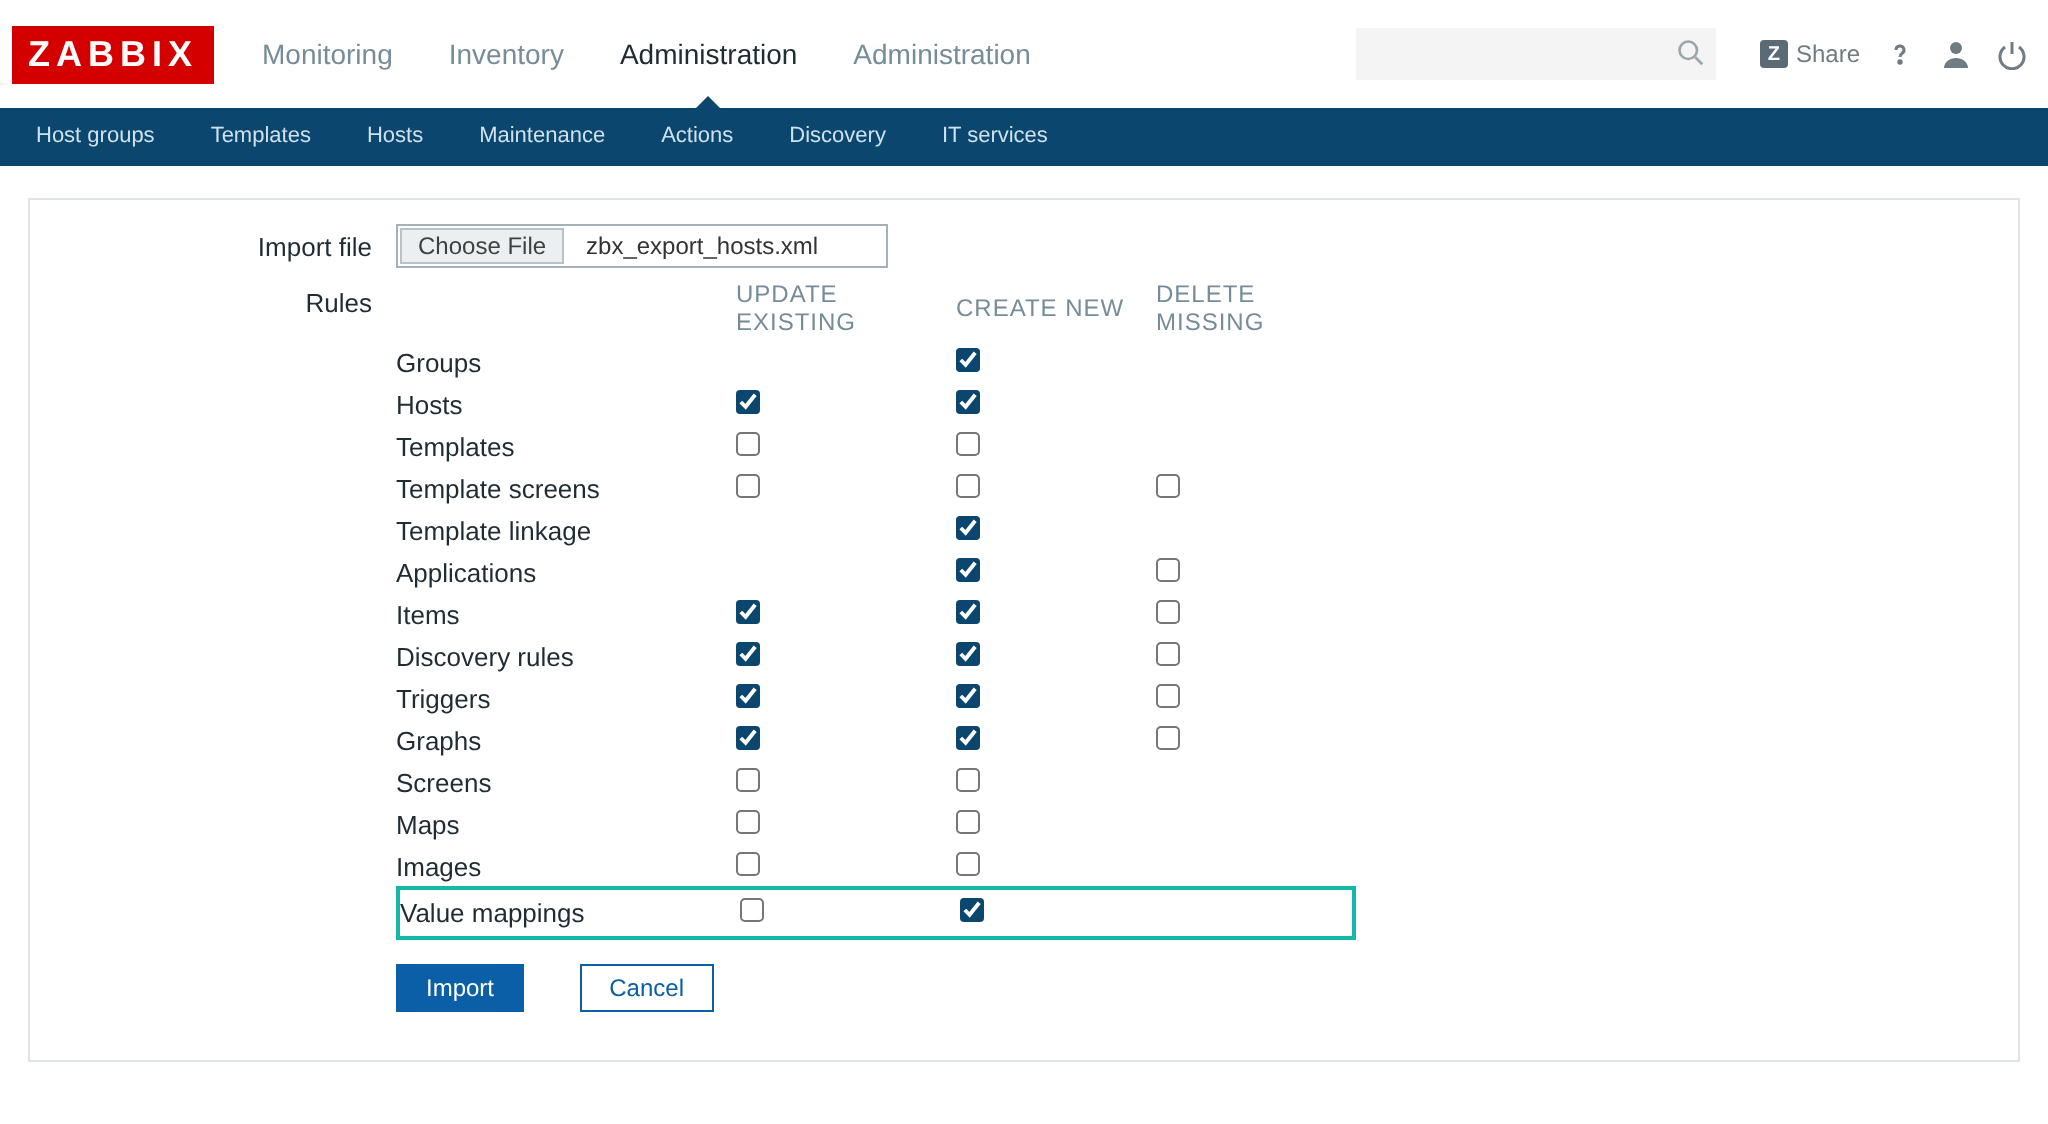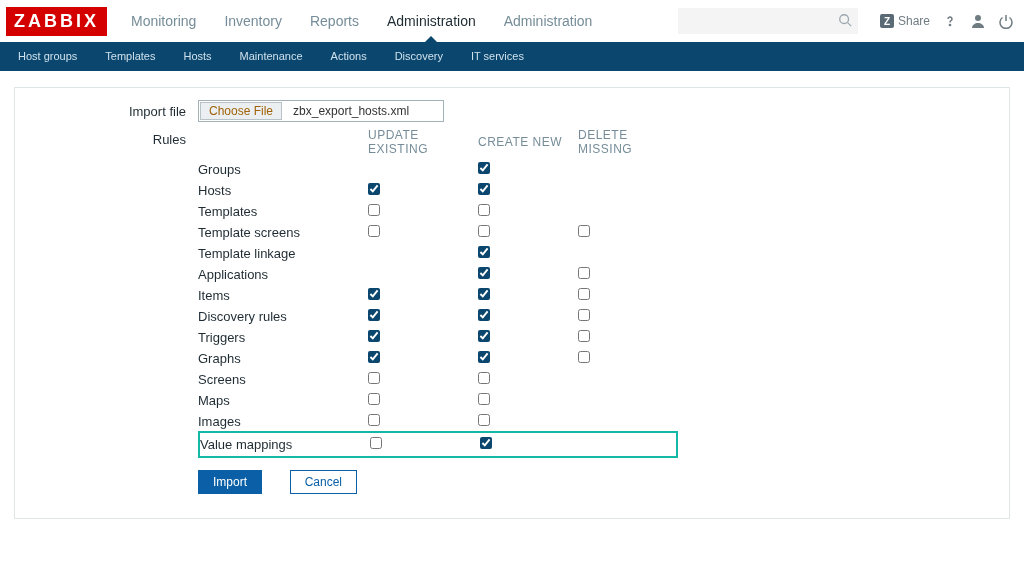--- a/index.html
+++ b/index.html
@@ -5,21 +5,21 @@
 * { box-sizing: border-box; margin: 0; padding: 0; }
 body {
   font-family: Arial, Helvetica, sans-serif;
   font-size: 13px;
   color: #1f2c33;
   background: #ffffff;
   width: 1024px;
   overflow: hidden;
 }
 .topbar {
-  height: 42px;
+  height: 54px;
   display: flex;
   align-items: center;
   padding: 0 10px 0 0;
   background: #fff;
 }
 .logo {
   background: #d40000;
   color: #fff;
   font-weight: bold;
   letter-spacing: 3px;
@@ -135,21 +135,21 @@
   height: 22px;
   align-items: stretch;
 }
 .file-btn {
   background: #ebeff1;
   border: 1px solid #b8c2c7;
   margin: 1px;
   font-size: 12px;
   padding: 0 8px;
   cursor: pointer;
-  color: #a16207;
+  color: #404040;
 }
 .file-name {
   padding: 0 10px;
   display: flex;
   align-items: center;
   font-size: 12px;
   color: #333;
   min-width: 160px;
 }
 
@@ -203,21 +203,20 @@
 svg { display: block; }
 </style>
 </head>
 <body>
 
 <div class="topbar">
   <div class="logo">ZABBIX</div>
   <div class="mainnav" id="mainnav">
       <div class="mainnav-item">Monitoring</div>
       <div class="mainnav-item">Inventory</div>
-      <div class="mainnav-item">Reports</div>
       <div class="mainnav-item active">Administration</div>
       <div class="mainnav-item">Administration</div>
     </div>
   <div class="spacer"></div>
   <div class="search-wrap">
     <input class="search" style="">
     <span class="search-icon">
       <svg viewBox="0 0 16 16" width="14" height="14" fill="none" stroke="currentColor" stroke-width="1.5">
         <circle cx="7" cy="7" r="5"></circle>
           <line x1="11" y1="11" x2="15" y2="15"></line>

